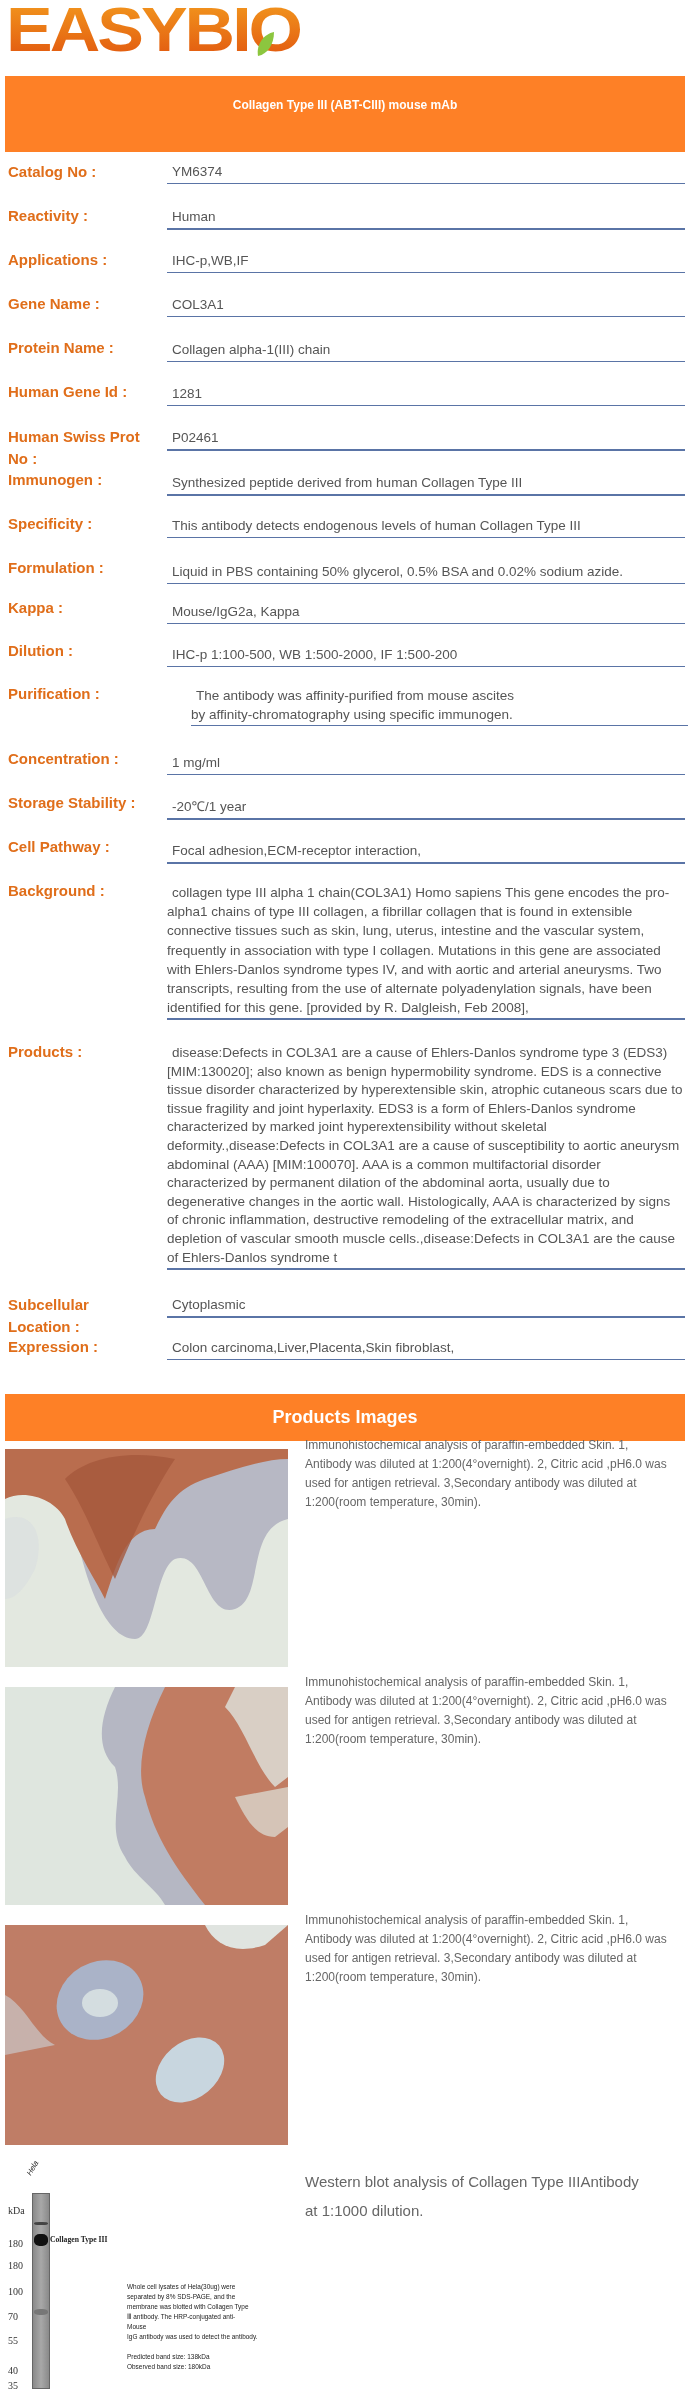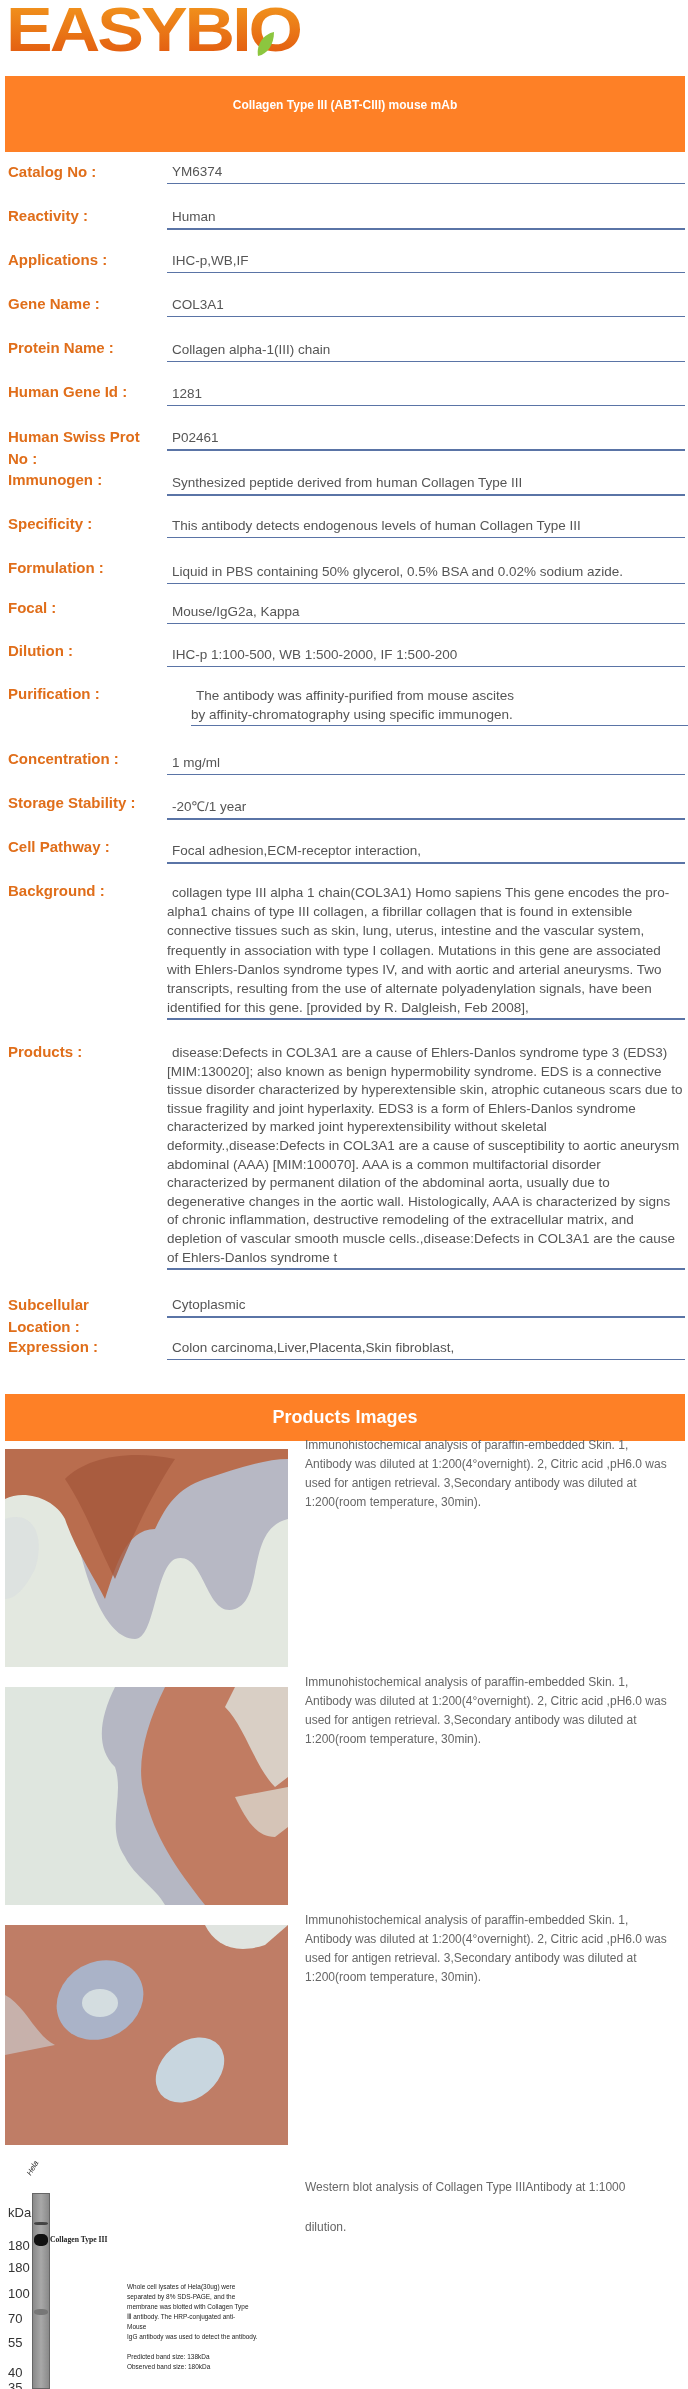--- a/index.html
+++ b/index.html
@@ -12,21 +12,21 @@
   .row { position:absolute; left:0; width:688px; }
   .label { position:absolute; left:8px; width:150px; color:#e06e1a; font-weight:bold; font-size:15px; line-height:20px; }
   .value { position:absolute; left:167px; right:3px; color:#555555; font-size:13.5px; line-height:20px; border-bottom:2px solid #5a74a6; padding-left:5px; padding-bottom:1px; }
   .value.multi { line-height:19px; padding-left:0; text-indent:5px; }
   .value.thin { border-bottom-width:1.5px; }
   .thumb { position:absolute; left:5px; width:283px; overflow:hidden; }
   .caption { position:absolute; left:305px; width:370px; color:#666666; font-size:12px; line-height:19px; }
   .wb { position:absolute; left:5px; top:2160px; width:283px; height:229px; background:#ffffff; }
   .wb-lane { position:absolute; left:27px; top:33px; width:16px; height:194px; background:linear-gradient(90deg,#8a8a8a,#a8a8a8 50%,#8a8a8a); border:1px solid #666; }
   .wb-band { position:absolute; left:1px; width:14px; border-radius:40%; background:#111; }
-  .wb-mk { position:absolute; left:3px; font-size:13px; color:#333; font-family:Liberation Sans, sans-serif; }
+  .wb-mk { position:absolute; left:3px; font-size:10px; color:#333; font-family:Liberation Serif, serif; }
   .wb-txt { position:absolute; font-size:7.6px; color:#222; line-height:10px; font-family:"Liberation Sans", sans-serif; transform:scaleX(0.85); transform-origin:left; white-space:nowrap; }
 </style>
 </head>
 <body>
 
 <div class="logo">
   <div class="logo-text">EASYBIO</div>
   <svg style="position:absolute;left:248px;top:26px;" width="22" height="28" viewBox="0 0 22 28">
       <path d="M4 26 C2 14 10 4 20 2 C20 14 14 24 4 26 Z" fill="#8cc63f"></path>
     </svg>
@@ -69,21 +69,21 @@
   </div>
   <div class="row" style="top:514px">
     <div class="label">Specificity :</div>
     <div class="value thin" style="top:2px">This antibody detects endogenous levels of human Collagen Type III</div>
   </div>
   <div class="row" style="top:558px">
     <div class="label">Formulation :</div>
     <div class="value thin" style="top:4px">Liquid in PBS containing 50% glycerol, 0.5% BSA and 0.02% sodium azide.</div>
   </div>
   <div class="row" style="top:598px">
-    <div class="label">Focal :</div>
+    <div class="label">Kappa :</div>
     <div class="value thin" style="top:4px">Mouse/IgG2a, Kappa</div>
   </div>
   <div class="row" style="top:641px">
     <div class="label">Dilution :</div>
     <div class="value thin" style="top:4px">IHC-p 1:100-500, WB 1:500-2000, IF 1:500-200</div>
   </div>
   <div class="row" style="top:684px">
     <div class="label">Purification :</div>
     <div class="value thin multi" style="top:2px;width:340px;right:auto;padding-right:176px;margin-left:24px;">The antibody was affinity-purified from mouse ascites by affinity-chromatography using specific immunogen.</div>
   </div>
@@ -171,13 +171,13 @@
   <div class="wb-txt" style="left:45px;top:74px;font-family:'Liberation Serif',serif;font-weight:bold;font-size:9px">Collagen Type III</div>
   <div class="wb-txt" style="left:122px;top:122px">Whole cell lysates of Hela(30ug) were</div>
   <div class="wb-txt" style="left:122px;top:132px">separated by 8% SDS-PAGE, and the</div>
   <div class="wb-txt" style="left:122px;top:142px">membrane was blotted with Collagen Type</div>
   <div class="wb-txt" style="left:122px;top:152px">Ⅲ antibody. The HRP-conjugated anti-</div>
   <div class="wb-txt" style="left:122px;top:162px">Mouse</div>
   <div class="wb-txt" style="left:122px;top:172px">IgG antibody was used to detect the antibody.</div>
   <div class="wb-txt" style="left:122px;top:192px">Predicted band size: 138kDa</div>
   <div class="wb-txt" style="left:122px;top:202px">Observed band size: 180kDa</div>
 </div>
-<div class="caption" style="top:2167px;font-size:12px;line-height:40px;width:340px">Western blot analysis of Collagen Type IIIAntibody at 1:1000 dilution.</div>
+<div class="caption" style="top:2167px;font-size:15px;line-height:29px;width:340px">Western blot analysis of Collagen Type IIIAntibody at 1:1000 dilution.</div>
 
 </body></html>

